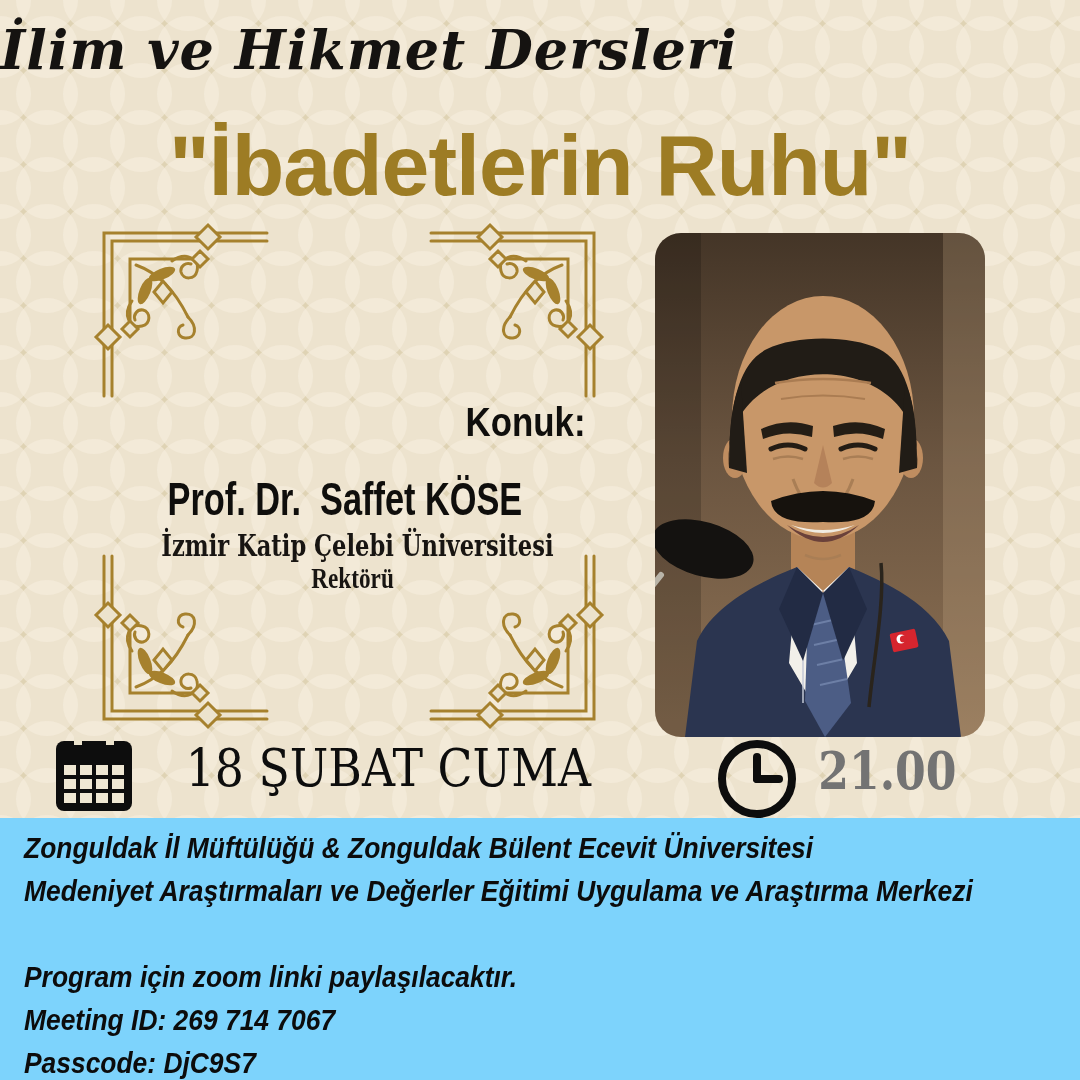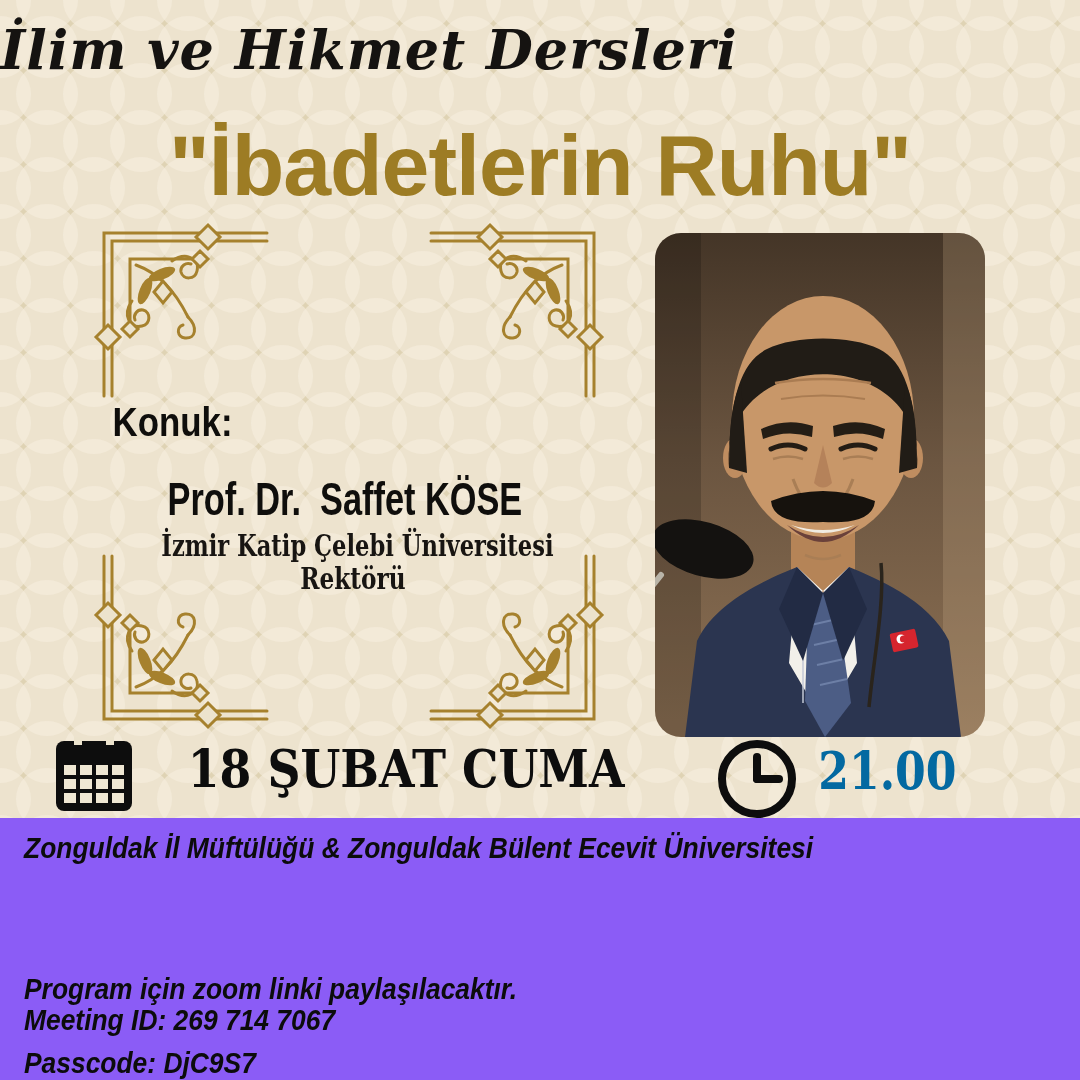--- a/index.html
+++ b/index.html
@@ -18,49 +18,49 @@
   }
   #main-title {
     left:0; top:116px; width:1080px; text-align:center;
     font-weight:700; font-size:86px; color:#9d7c24; letter-spacing:-1px;
   }
   .sqz  { display:inline-block; transform-origin:center; white-space:pre; }
   .sqzL { display:inline-block; transform-origin:left center; white-space:pre; }
   #frame-wrap { left:102px; top:231px; width:494px; height:490px; }
   #frame-wrap svg { overflow:visible; display:block; }
   #guest-label {
-    left:102px; top:399px; width:494px; text-align:left;
+    left:102px; top:399px; width:494px; text-align:right;
     font-weight:700; font-size:41px; color:#0f0e0c;
   }
   #guest-name {
     left:102px; top:471px; width:494px; text-align:left;
     font-weight:700; font-size:47px; color:#0f0e0c;
   }
   #guest-affil1, #guest-affil2 {
     left:106px; width:494px; text-align:center;
     font-family:"DejaVu Serif", serif; font-weight:700; font-size:29px; color:#181512;
   }
   #guest-affil1 { top:529px; }
-  #guest-affil2 { top:562px; }
+  #guest-affil2 { top:562px;font-family:Liberation Serif, serif; }
   #photo {
     left:655px; top:233px; width:330px; height:504px;
     border-radius:26px; overflow:hidden;
   }
   #date-row-date {
     left:158px; top:738px; width:460px; text-align:center;
-    font-family:"DejaVu Serif", serif; font-weight:700; font-size:52px; color:#0d0d0d;
+    font-family:"DejaVu Serif", serif; font-weight:400; font-size:52px; color:#0d0d0d;
   }
   #date-row-time {
     left:806px; top:740px; width:160px; text-align:center;
-    font-family:"DejaVu Serif", serif; font-weight:700; font-size:52px; color:#0369a1;
+    font-family:"DejaVu Serif", serif; font-weight:700; font-size:52px; color:#737373;
   }
   #cal-icon   { left:52px;  top:735px; }
   #clock-icon { left:714px; top:736px; }
   
-  #white-panel { left:0; top:818px; width:1080px; height:262px; background:#8b5cf6; }
+  #white-panel { left:0; top:818px; width:1080px; height:262px; background:#7dd3fc; }
   .info-line {
     position:absolute; left:24px; width:1040px; height:43px;
     font-weight:700; font-style:italic; font-size:30px; color:#0c0c0c;
     line-height:43px; white-space:nowrap;
   }
 </style>
 </head>
 <body>
 
 <div id="poster">
@@ -235,21 +235,24 @@
 
     <div id="date-row-time" class="abs">
       <span class="sqz" style="transform:scaleX(0.85)">21.00</span>
     </div>
   </div>
 
   <div id="white-panel" class="abs">
     <div class="info-line" style="top:8px">
       <span class="sqzL" style="transform:scaleX(0.88)">Zonguldak İl Müftülüğü &amp; Zonguldak Bülent Ecevit Üniversitesi</span>
     </div>
-    <div class="info-line" style="top:149px">
+    <div class="info-line" style="top:51px">
+      <span class="sqzL" style="transform:scaleX(0.88)">Medeniyet Araştırmaları ve Değerler Eğitimi Uygulama ve Araştırma Merkezi</span>
+    </div>
+    <div class="info-line" style="top:137px">
       <span class="sqzL" style="transform:scaleX(0.88)">Program için zoom linki paylaşılacaktır.</span>
     </div>
     <div class="info-line" style="top:180px">
       <span class="sqzL" style="transform:scaleX(0.88)">Meeting ID: 269 714 7067</span>
     </div>
     <div class="info-line" style="top:223px">
       <span class="sqzL" style="transform:scaleX(0.88)">Passcode: DjC9S7</span>
     </div>
 
   </div>

